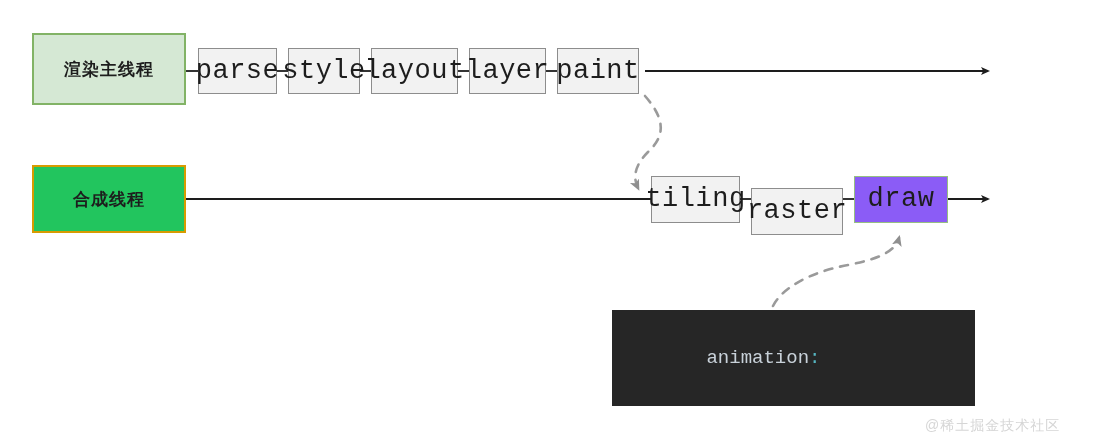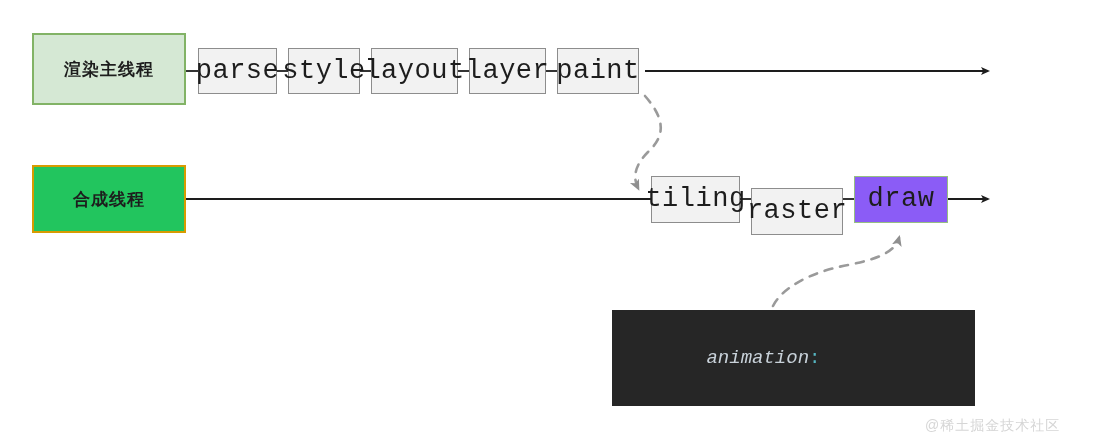--- a/index.html
+++ b/index.html
@@ -71,21 +71,21 @@
     color: #c7d0d8;
     display: flex;
     flex-direction: column;
     justify-content: center;
     gap: 22px;
   }
   .code-line {
     white-space: pre;
     line-height: 1;
   }
-  .tok-prop { color: #c8d1d9; font-style: italic; }
+  .tok-prop { color: #c8d1d9; }
   .tok-punc { color: #56b6c2; }
   .tok-val  { color: #e2705f; }
   .watermark {
     position: absolute;
     font-family: "Liberation Sans", sans-serif;
     font-size: 14px;
     color: #d6d6d6;
     letter-spacing: 1px;
     white-space: nowrap;
   }

